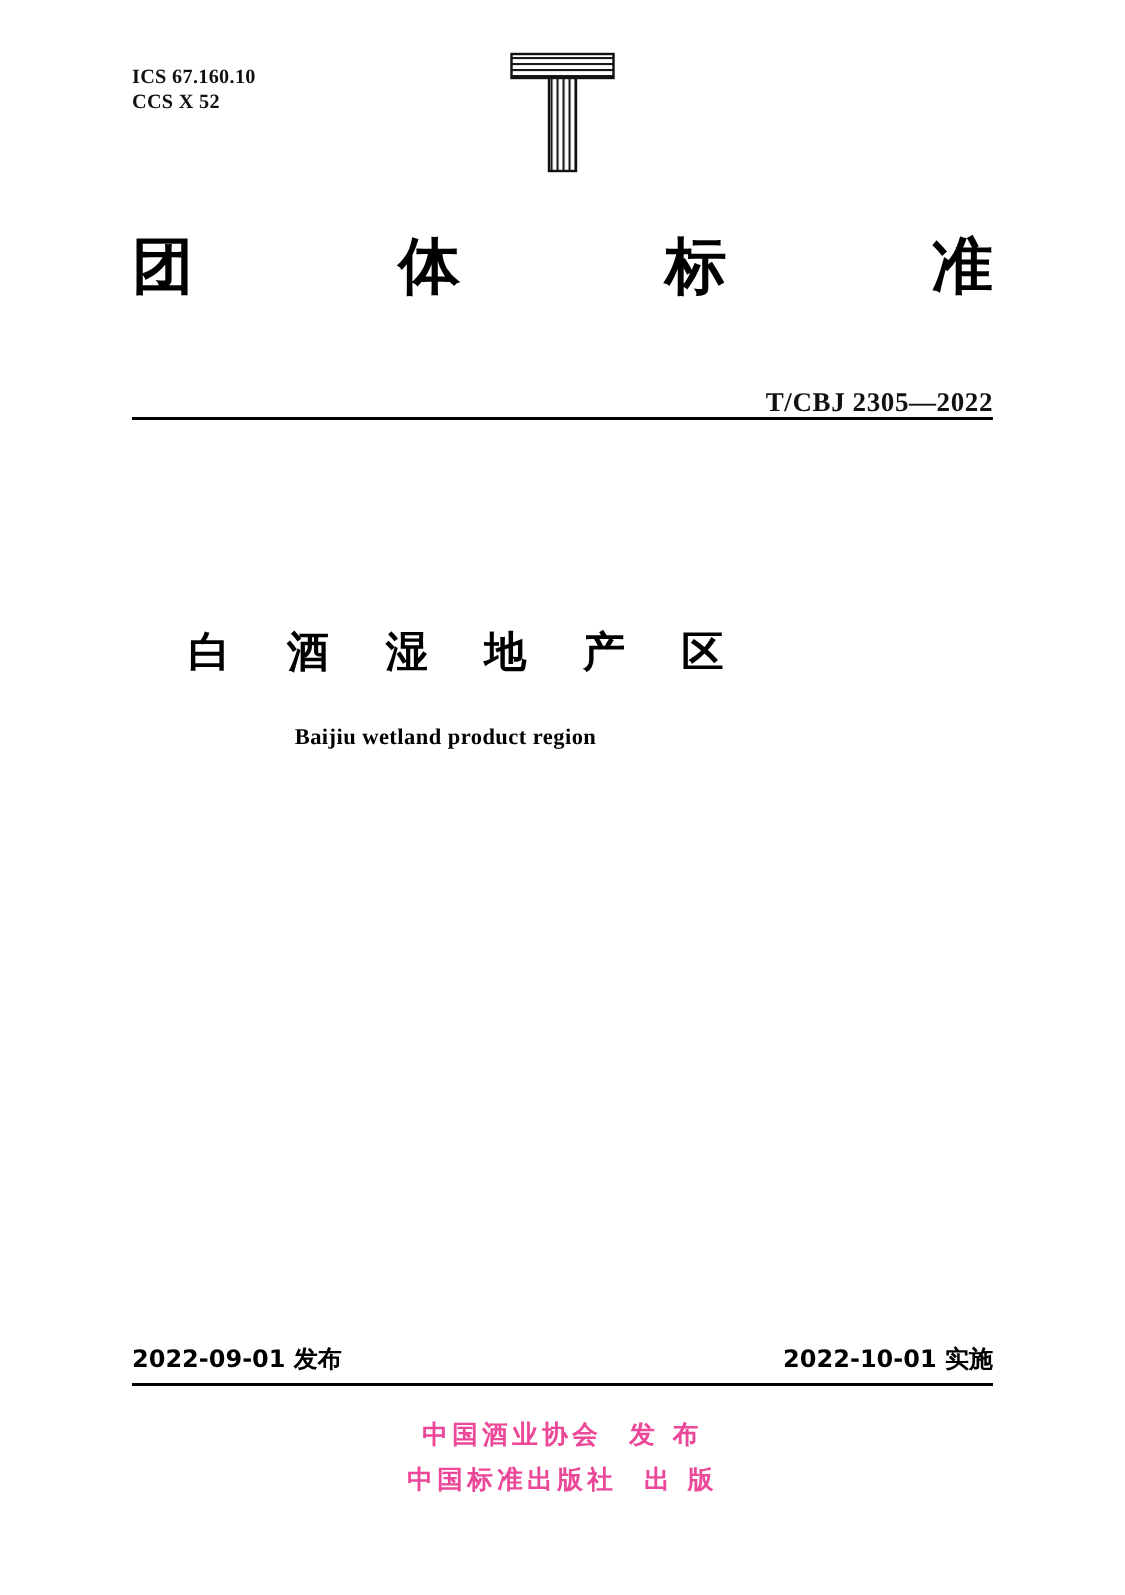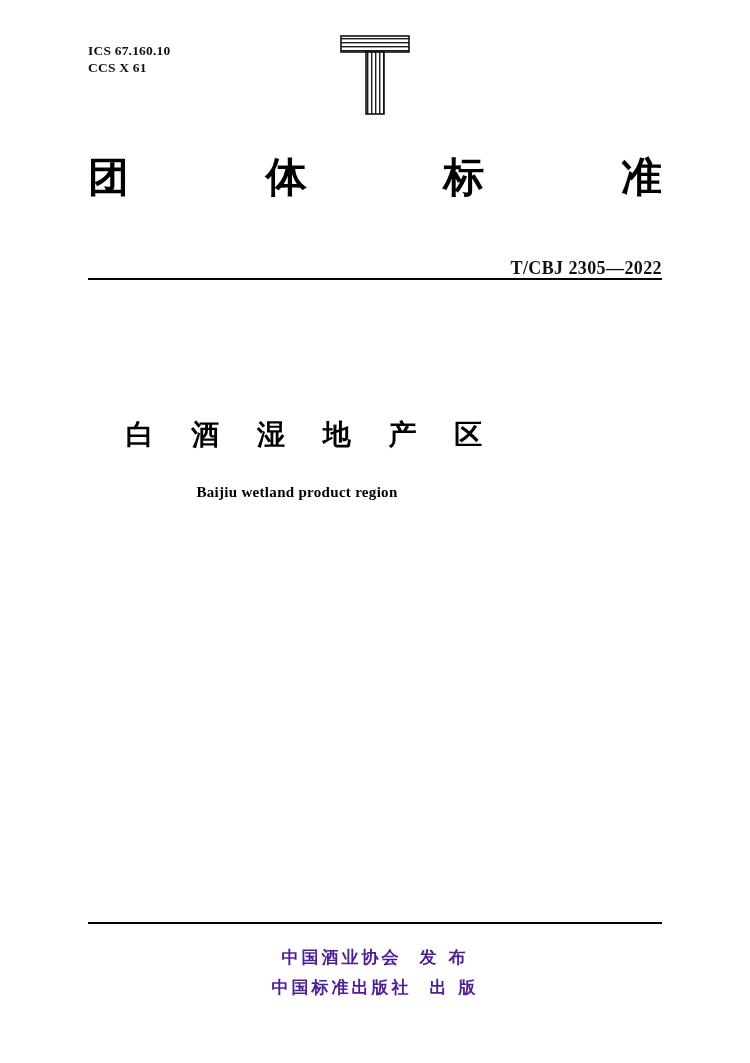--- a/index.html
+++ b/index.html
@@ -145,35 +145,35 @@
   
   .publisher {
     position: absolute;
     left: 0;
     top: 930px;
     width: 750px;
     text-align: center;
     font-family: "DejaVu Sans", sans-serif;
     font-size: 17px;
     font-weight: 700;
-    color: #4c1d95;
+    color: #ec4899;
     line-height: 30px;
   }
   .publisher .row { white-space: nowrap; }
   .publisher .org { letter-spacing: 3px; }
   .publisher .act { letter-spacing: 3px; margin-left: 18px; }
 </style>
 </head>
 <body>
 
 <div class="page">
 
   <div class="codes">
     <div class="line">ICS 67.160.10</div>
-    <div class="line">CCS X 61</div>
+    <div class="line">CCS X 52</div>
   </div>
 
   <div class="logo-wrap">
     <div class="logo-t">
       <svg width="72" height="82" viewBox="0 0 72 82" xmlns="http://www.w3.org/2000/svg">
 
         <defs>
           <pattern id="hatch" width="4" height="4" patternUnits="userSpaceOnUse">
             <rect width="4" height="4" fill="#ffffff"></rect>
             <rect width="4" height="1.4" fill="#1a1a1a"></rect>
@@ -198,20 +198,24 @@
 
   <div class="std-number">T/CBJ 2305—2022</div>
 
   <div class="rule-top"></div>
 
   <div class="doc-title">白 酒 湿 地 产 区</div>
   <div class="doc-title-en">Baijiu wetland product region</div>
 
   <div class="rule-bottom"></div>
 
+  <div class="dates">
+    <div class="d">2022-09-01 发布</div>
+    <div class="d">2022-10-01 实施</div>
+  </div>
 
   <div class="publisher">
     <div class="row">
       <span class="org">中国酒业协会</span><span class="act">发 布</span>
     </div>
     <div class="row">
       <span class="org">中国标准出版社</span><span class="act">出 版</span>
     </div>
   </div>
 

